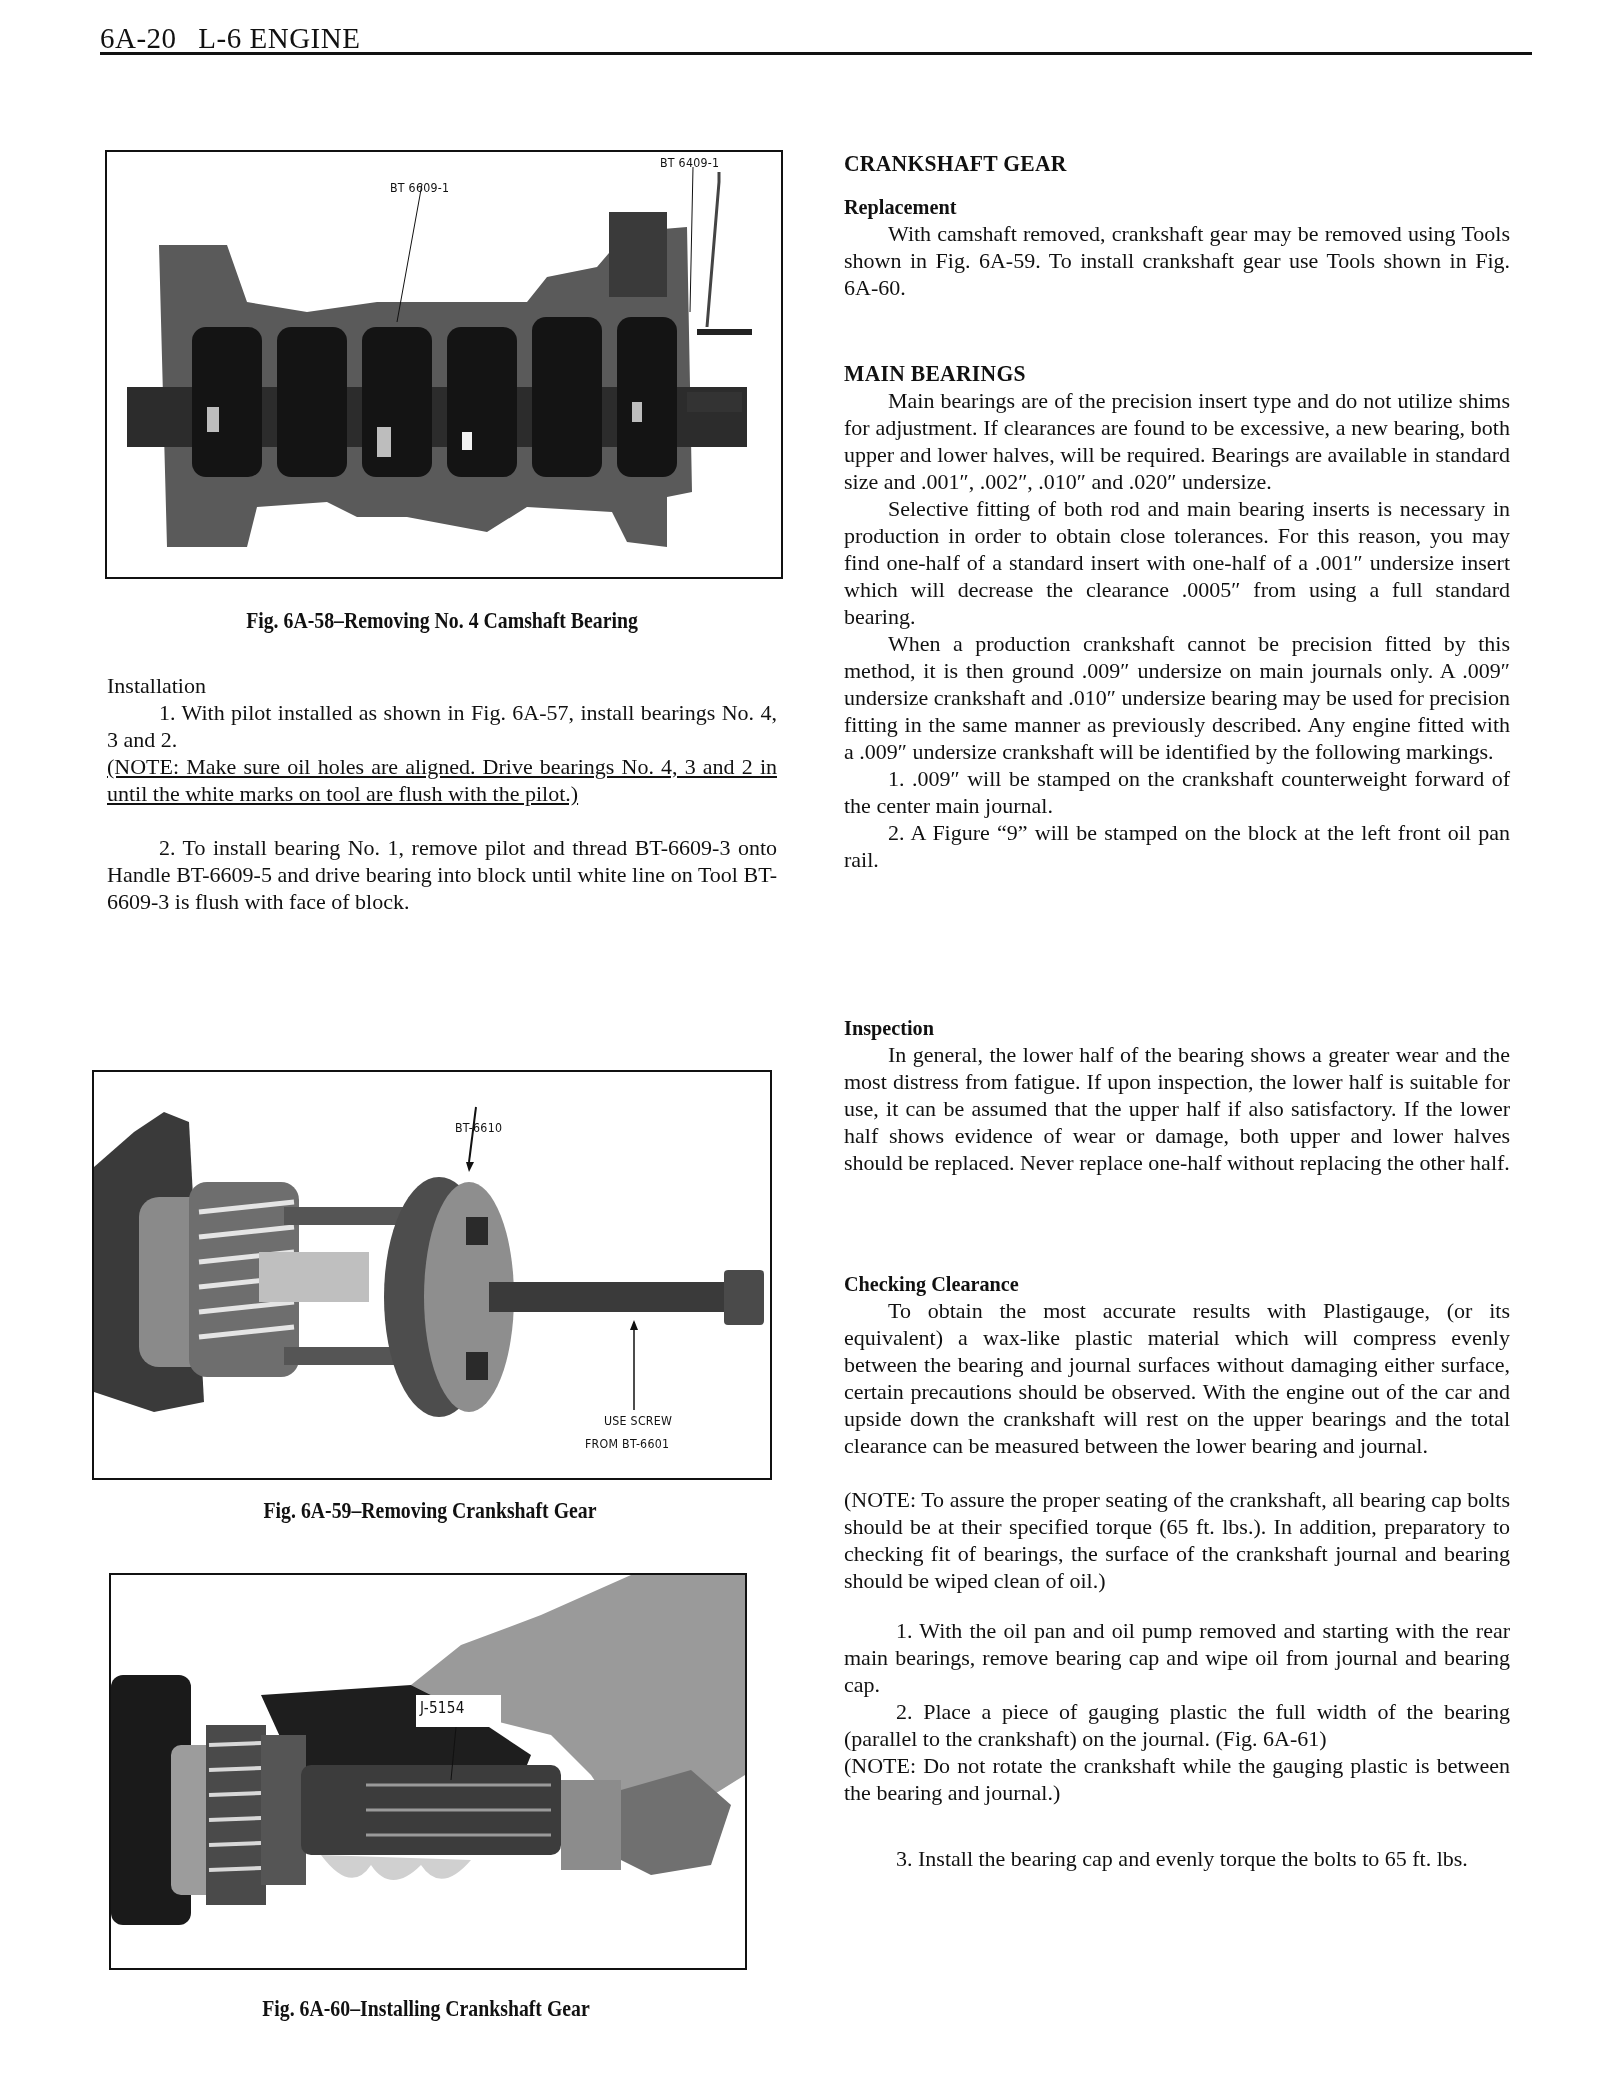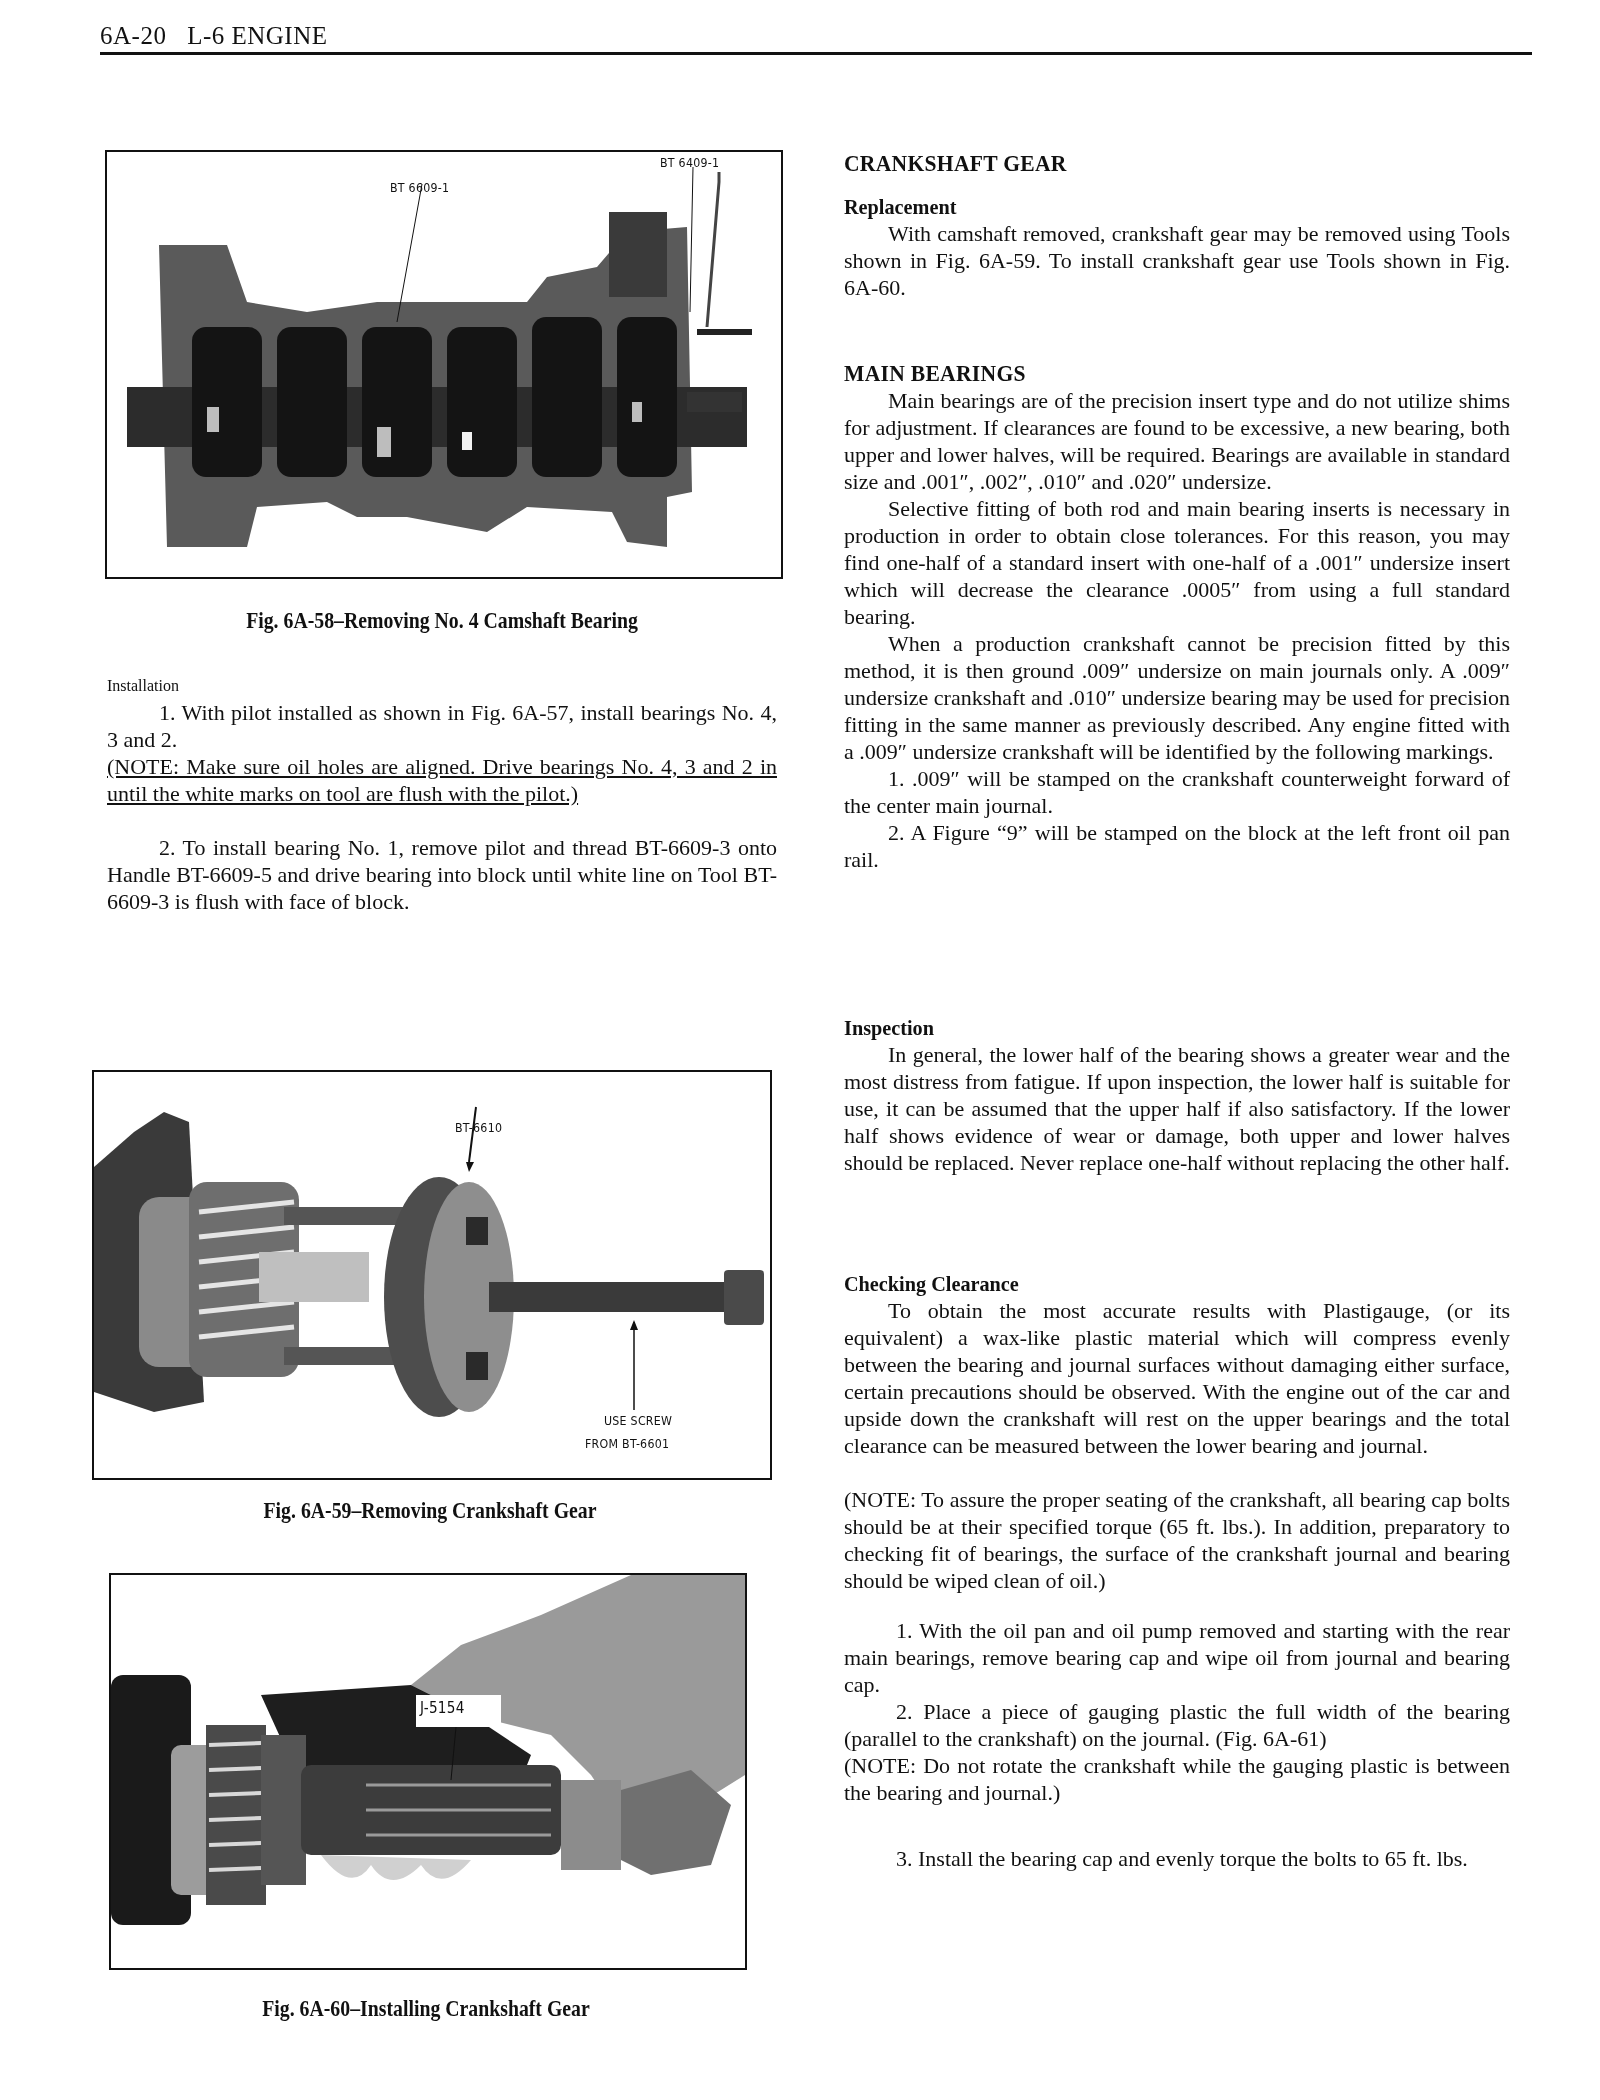--- a/index.html
+++ b/index.html
@@ -1,35 +1,35 @@
 <!DOCTYPE html>
 <html><head>
 <meta charset="utf-8">
 <style>
   html, body { margin: 0; padding: 0; background: #ffffff; }
   body { width: 1600px; height: 2100px; position: relative; overflow: hidden;
          font-family: "Liberation Serif", "DejaVu Serif", serif; color: #111; }
   .abs { position: absolute; }
-  .page-header { left: 100px; top: 22px; font-size: 25px; letter-spacing: 0.5px; font-weight: normal; }
+  .page-header { left: 100px; top: 22px; font-size: 29px; letter-spacing: 0.5px; font-weight: normal; }
   .page-header .num { margin-right: 14px; }
   .rule { left: 100px; top: 52px; width: 1432px; height: 3px; background: #111; }
 
   .fig-box { border: 2px solid #111; background: #fff; overflow: hidden; }
   .fig-box svg { display: block; width: 100%; height: 100%; }
   .callout { font-family: "DejaVu Sans", "Liberation Sans", sans-serif; font-size: 13px;
              color: #111; transform: scaleX(0.85); transform-origin: left top; letter-spacing: 0.3px; }
   .caption { font-size: 23px; font-weight: bold; text-align: center; transform: scaleX(0.86); transform-origin: center top; }
 
   .col { font-size: 22px; line-height: 27px; text-align: justify; }
   .col p { margin: 0; }
   .indent { text-indent: 44px; }
   .indent2 { text-indent: 52px; }
   .h1 { font-size: 24px; font-weight: bold; letter-spacing: 0.3px; transform: scaleX(0.9); transform-origin: left top; }
   .h2 { font-size: 22px; font-weight: bold; transform: scaleX(0.92); transform-origin: left top; }
-  .h2-light { font-size: 16px; }
+  .h2-light { font-size: 22px; }
   .right-col { left: 844px; width: 666px; }
   .left-col { left: 107px; width: 670px; }
 </style>
 </head>
 <body>
 
 <div class="abs page-header">
   <span class="num">6A-20</span>
   <span>L-6 ENGINE</span>
 </div>

